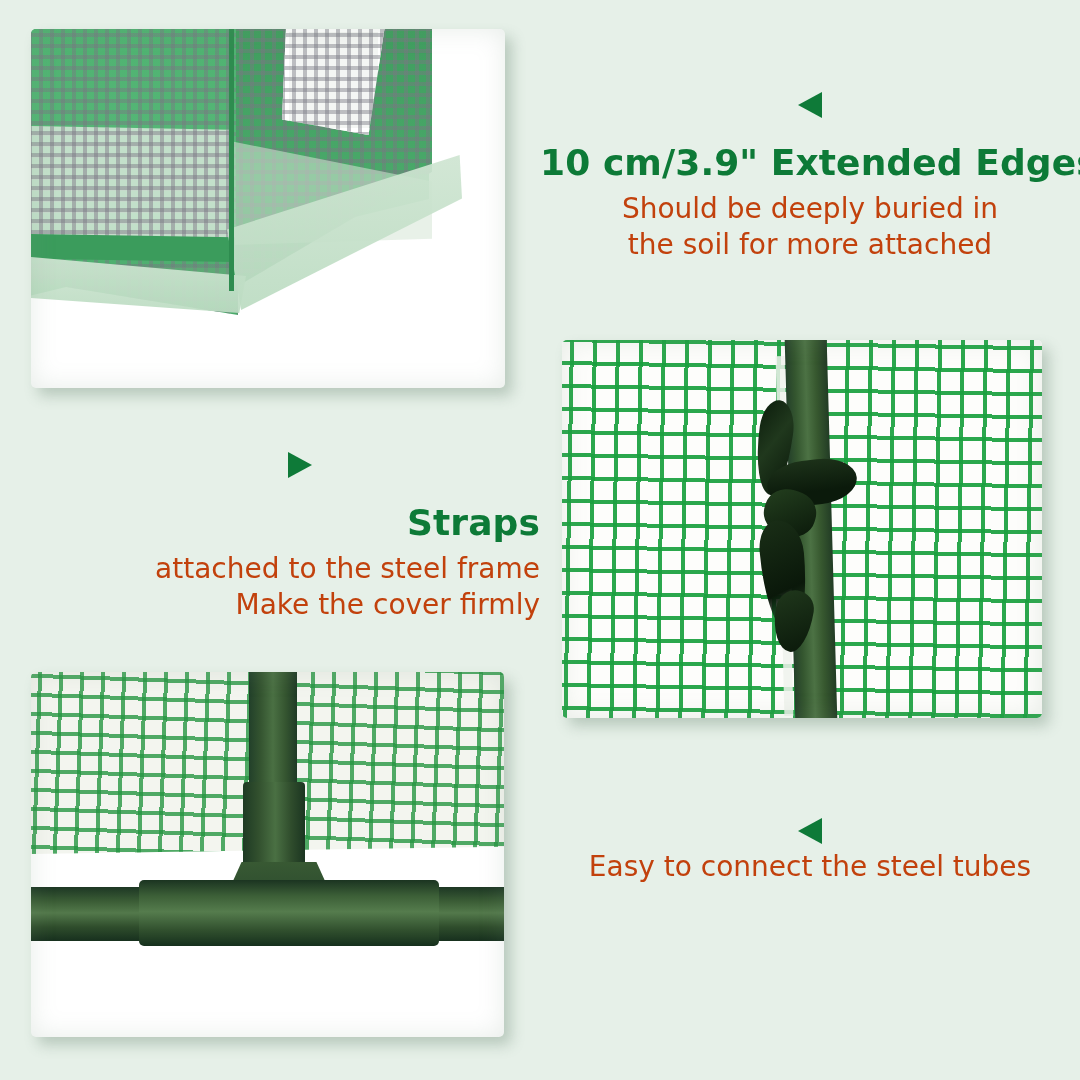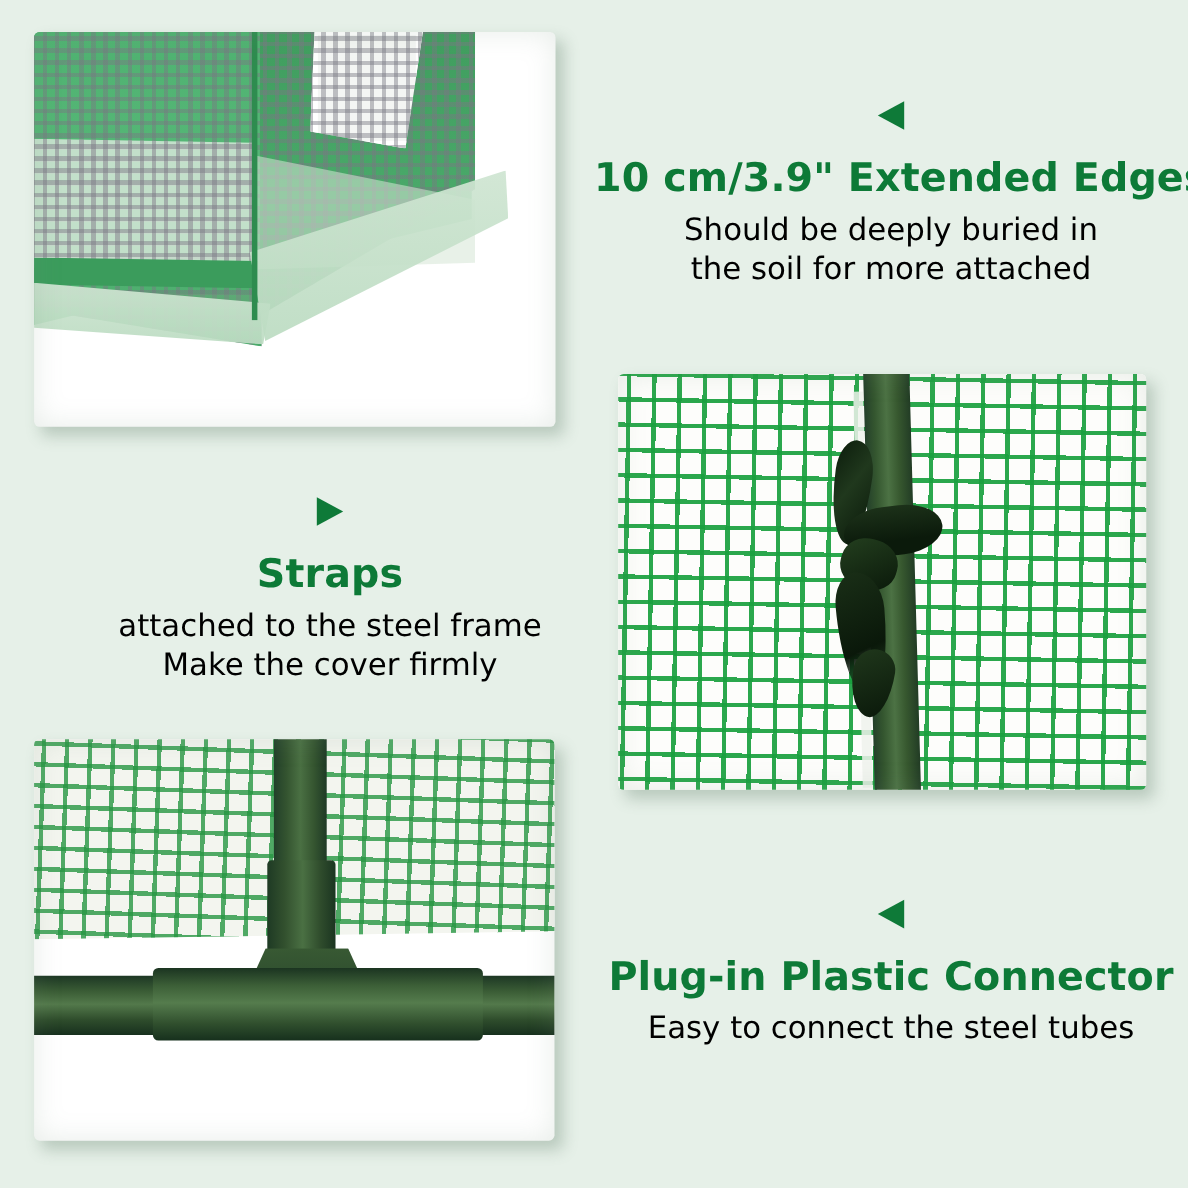--- a/index.html
+++ b/index.html
@@ -32,21 +32,21 @@
   }
   .tri-left{border-right:24px solid #0e7a38;}
   .tri-right{border-left:24px solid #0e7a38;}
   .f-title{
     color:#0d7a37;font-weight:bold;
     font-size:36px;line-height:46px;
     letter-spacing:.1px;
     margin-top:22px;white-space:nowrap;
   }
   .f-sub{
-    color:#000000;font-size:28px;line-height:36px;font-weight:normal;
+    color:#c2410c;font-size:28px;line-height:36px;font-weight:normal;
     margin-top:5px;
   }
   .f-sub div{white-space:nowrap;}
 
   
   #ph-corner{left:31px;top:29px;width:474px;height:359px;}
   .gh-body{
     position:absolute;left:-6px;top:-4px;width:404px;height:272px;
     background:#49b06a;
     clip-path:polygon(0% 0%,100% 0%,100% 64%,0% 100%);
@@ -169,21 +169,21 @@
   .grid-grey{
     position:absolute;inset:-30px;
     background-image:
       repeating-linear-gradient(90deg, rgba(120,120,130,.45) 0 4px, rgba(0,0,0,0) 4px 11px),
       repeating-linear-gradient(0deg,  rgba(120,120,130,.45) 0 4px, rgba(0,0,0,0) 4px 11px);
   }
   .vignette{position:absolute;inset:0;box-shadow:inset 0 0 26px rgba(120,150,125,.18);}
 
   
   #feat-edges{left:540px;top:92px;width:540px;}
-  #feat-straps{left:60px;top:452px;width:480px;}
+  #feat-straps{left:60px;top:452px;width:480px;text-align:right;}
   #feat-conn{left:540px;top:818px;width:540px;}
 </style>
 </head>
 <body>
 
 <div class="stage">
 
   <div class="photo" id="ph-corner">
     <div class="photo-inner">
       <div class="gh-body"></div>
@@ -251,19 +251,18 @@
       <div class="sleeve-v"></div>
       <div class="conn-hub"></div>
       <div class="tube-h"></div>
       <div class="sleeve-h"></div>
       <div class="vignette"></div>
     </div>
   </div>
 
   <div class="feature" id="feat-conn">
     <div class="tri tri-left"></div>
-    <div class="f-title">Plug-in Plastic Connector</div>
     <div class="f-sub">
       <div>Easy to connect the steel tubes</div>
     </div>
   </div>
 
 </div>
 
 </body></html>

